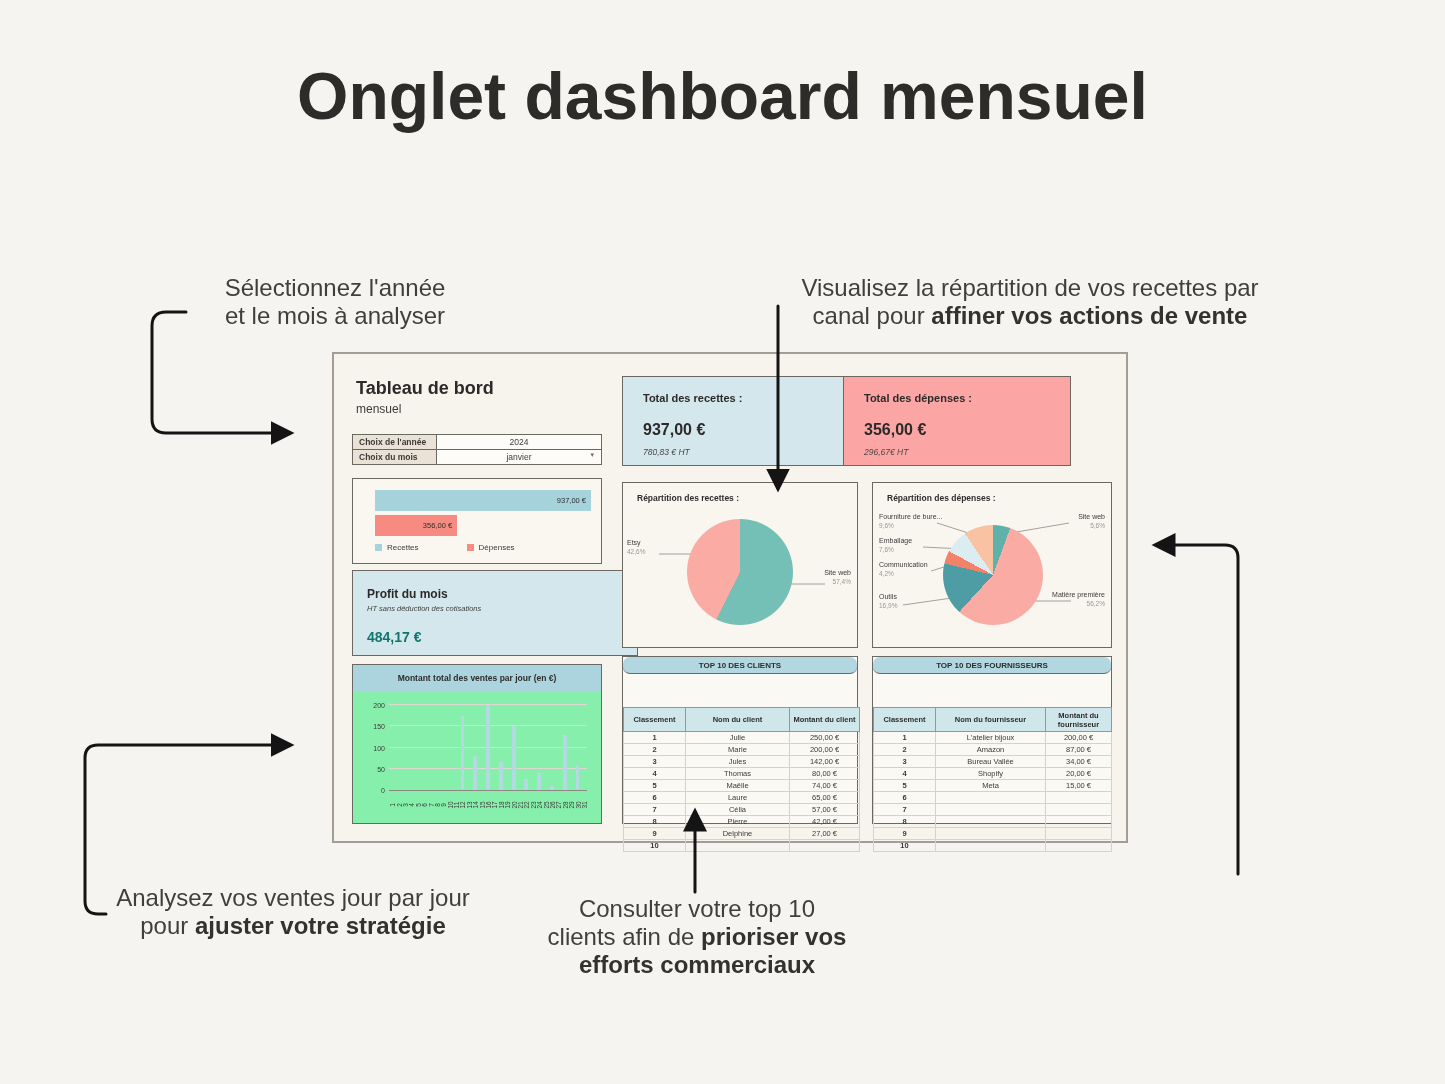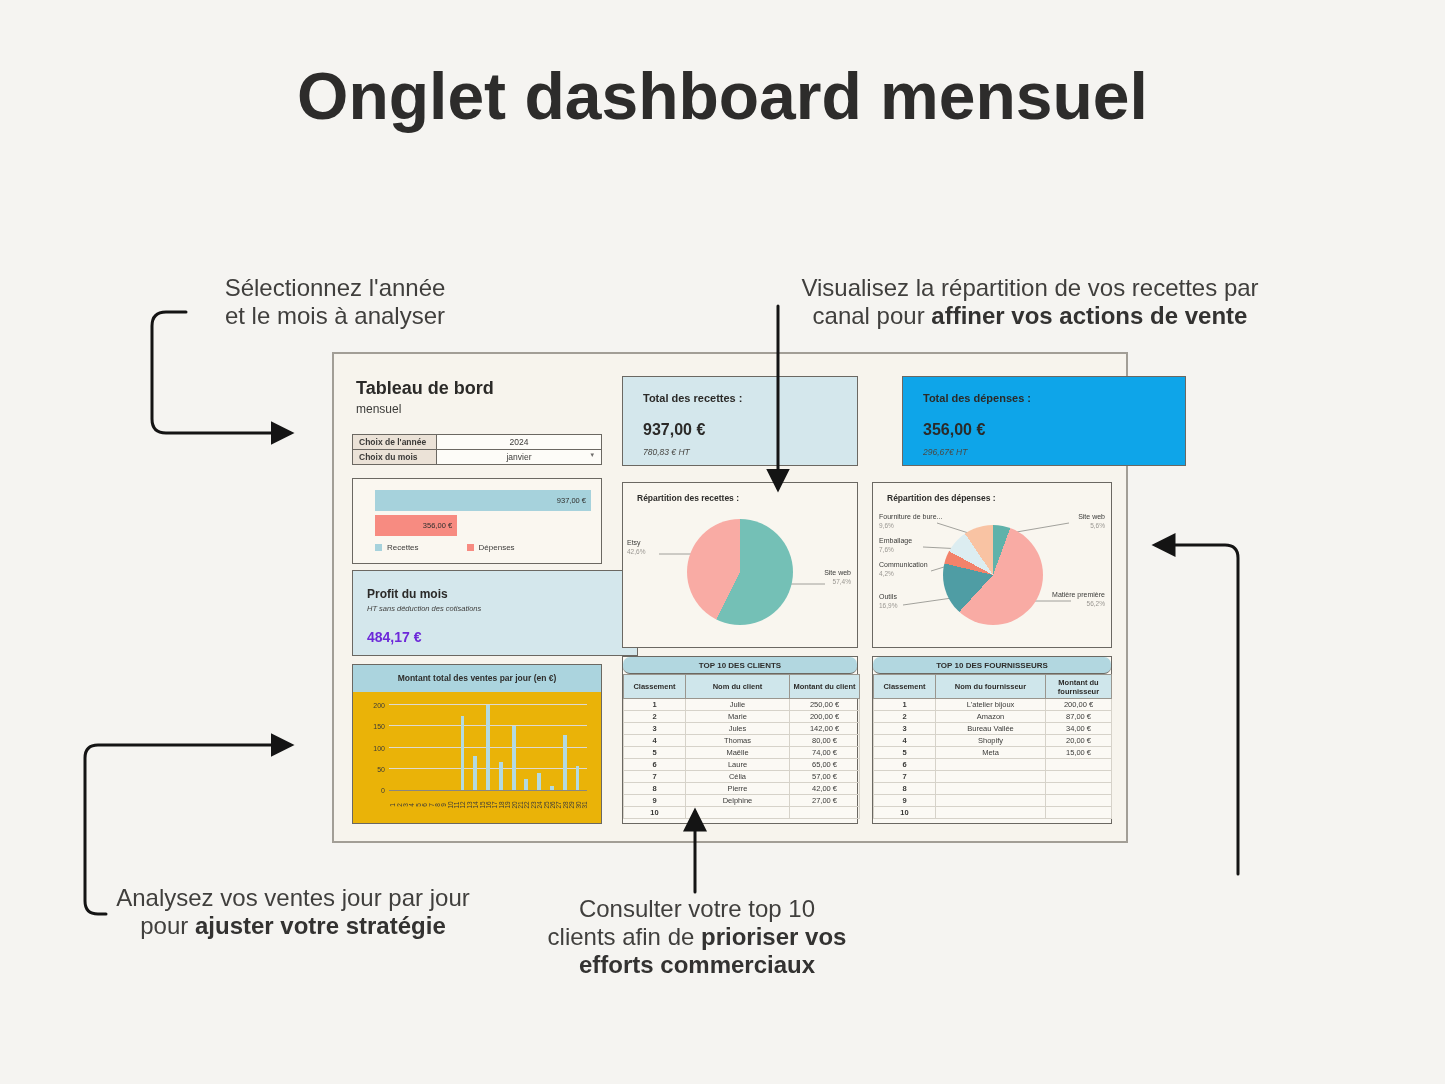--- a/index.html
+++ b/index.html
@@ -39,39 +39,39 @@
   .hbar-bars{position:absolute;left:22px;top:11px;}
   .hbar{height:21px;margin-bottom:4px;position:relative;}
   .hbar-val{position:absolute;right:5px;top:0;line-height:21px;font-size:7.5px;color:#2f2f2d;}
   .hbar-legend{position:absolute;left:22px;top:64px;display:flex;align-items:center;font-size:8px;color:#3c3b39;}
   .lg-sq{width:7px;height:7px;display:inline-block;margin-right:5px;}
   .lg-gap{width:48px;display:inline-block;}
   
   .profit-box{left:18px;top:216px;width:286px;height:86px;background:#d4e7ec;border:1px solid #6b6862;padding-left:36px;}
   .profit-title{position:absolute;left:14px;top:16px;font-size:12px;font-weight:700;color:#2b2a28;}
   .profit-note{position:absolute;left:14px;top:33px;font-size:7.5px;font-style:italic;color:#3f3e3c;}
-  .profit-value{position:absolute;left:14px;top:58px;font-size:14px;font-weight:700;color:#6d28d9;}
-  
-  .daily-box{left:18px;top:310px;width:250px;height:160px;border:1px solid #6b6862;background:#eab308;text-decoration:underline;}
+  .profit-value{position:absolute;left:14px;top:58px;font-size:14px;font-weight:700;color:#0f766e;}
+  
+  .daily-box{left:18px;top:310px;width:250px;height:160px;border:1px solid #6b6862;background:#86efac;text-decoration:underline;}
   .daily-header{position:absolute;left:0;top:0;width:100%;height:27px;background:#abd4de;
                 font-size:8.5px;font-weight:700;text-align:center;line-height:27px;color:#2e2d2b;}
   .daily-plot{position:absolute;left:36px;top:40px;width:198px;height:86px;border-bottom:1px solid #8a8780;}
   .grid{position:absolute;left:0;width:100%;height:1px;background:#ddd9d1;}
   .ylab{position:absolute;left:-26px;width:22px;text-align:right;font-size:7px;color:#3c3b39;}
   .daily-bars{position:absolute;left:0;top:0;width:100%;height:100%;display:flex;align-items:flex-end;}
   .bcol{flex:1;display:flex;justify-content:center;align-items:flex-end;height:100%;}
   .bar{width:60%;}
   .daily-xlabs{position:absolute;left:36px;top:128px;width:198px;height:24px;display:flex;}
   .xlab{flex:1;position:relative;}
   .xlab span{position:absolute;left:50%;top:50%;transform:translate(-50%,-50%) rotate(-90deg);
              font-size:6.5px;color:#3c3b39;}
   
   .total-box{border:1px solid #6b6862;}
   .total-recettes{left:288px;top:22px;width:236px;height:90px;background:#d4e7ec;}
-  .total-depenses{left:568px;top:22px;width:284px;height:90px;background:#0ea5e9;}
+  .total-depenses{left:509px;top:22px;width:228px;height:90px;background:#fca5a5;}
   .tot-label{position:absolute;left:20px;top:15px;font-size:11px;font-weight:700;color:#2b2a28;}
   .tot-value{position:absolute;left:20px;top:44px;font-size:16px;font-weight:700;color:#2b2a28;}
   .tot-ht{position:absolute;left:20px;top:70px;font-size:8.5px;font-style:italic;color:#4a4945;}
   
   .pie-box{border:1px solid #6b6862;background:#f9f6ef;}
   .pie-recettes-box{left:288px;top:128px;width:236px;height:166px;}
   .pie-depenses-box{left:538px;top:128px;width:240px;height:166px;}
   .pie-title{position:absolute;left:14px;top:10px;font-size:8.5px;font-weight:700;color:#2e2d2b;}
   .pie-circle{position:absolute;border-radius:50%;}
   .pie-c1{left:64px;top:36px;width:106px;height:106px;}
@@ -80,21 +80,21 @@
   .leads polyline{fill:none;stroke:#8b8b86;stroke-width:0.8;}
   .pie-lab{position:absolute;font-size:7px;color:#3b3b39;line-height:1.25;}
   .pie-lab .pl-pct{color:#9a9792;font-size:6.5px;}
   .pie-lab.right{text-align:right;}
   
   .t10{border:1px solid #6b6862;background:#fbf9f4;}
   .t10-clients{left:288px;top:302px;width:236px;height:168px;}
   .t10-fournisseurs{left:538px;top:302px;width:240px;height:168px;}
   .t10-title{height:17px;background:#b2d7e0;font-size:8px;font-weight:700;text-align:center;
              line-height:17px;color:#2e2d2b;border-bottom:1px solid #6b6862;border-radius:7px;}
-  .t10 table{width:100%;border-collapse:collapse;table-layout:fixed;}
+  .t10 table{width:100%;border-collapse:collapse;table-layout:fixed;margin-top:33px;}
   .t10 th{background:#cfe6eb;border:1px solid #9a968e;font-size:7.5px;font-weight:700;
           height:24px;color:#2e2d2b;padding:0 2px;}
   .t10 td{border:1px solid #d6d2c9;height:12px;text-align:center;font-size:7.5px;color:#3a3a38;padding:0 2px;
           overflow:hidden;white-space:nowrap;}
   .t10 td:first-child{font-weight:700;}
 </style>
 </head>
 <body>
 
 <div class="page">

